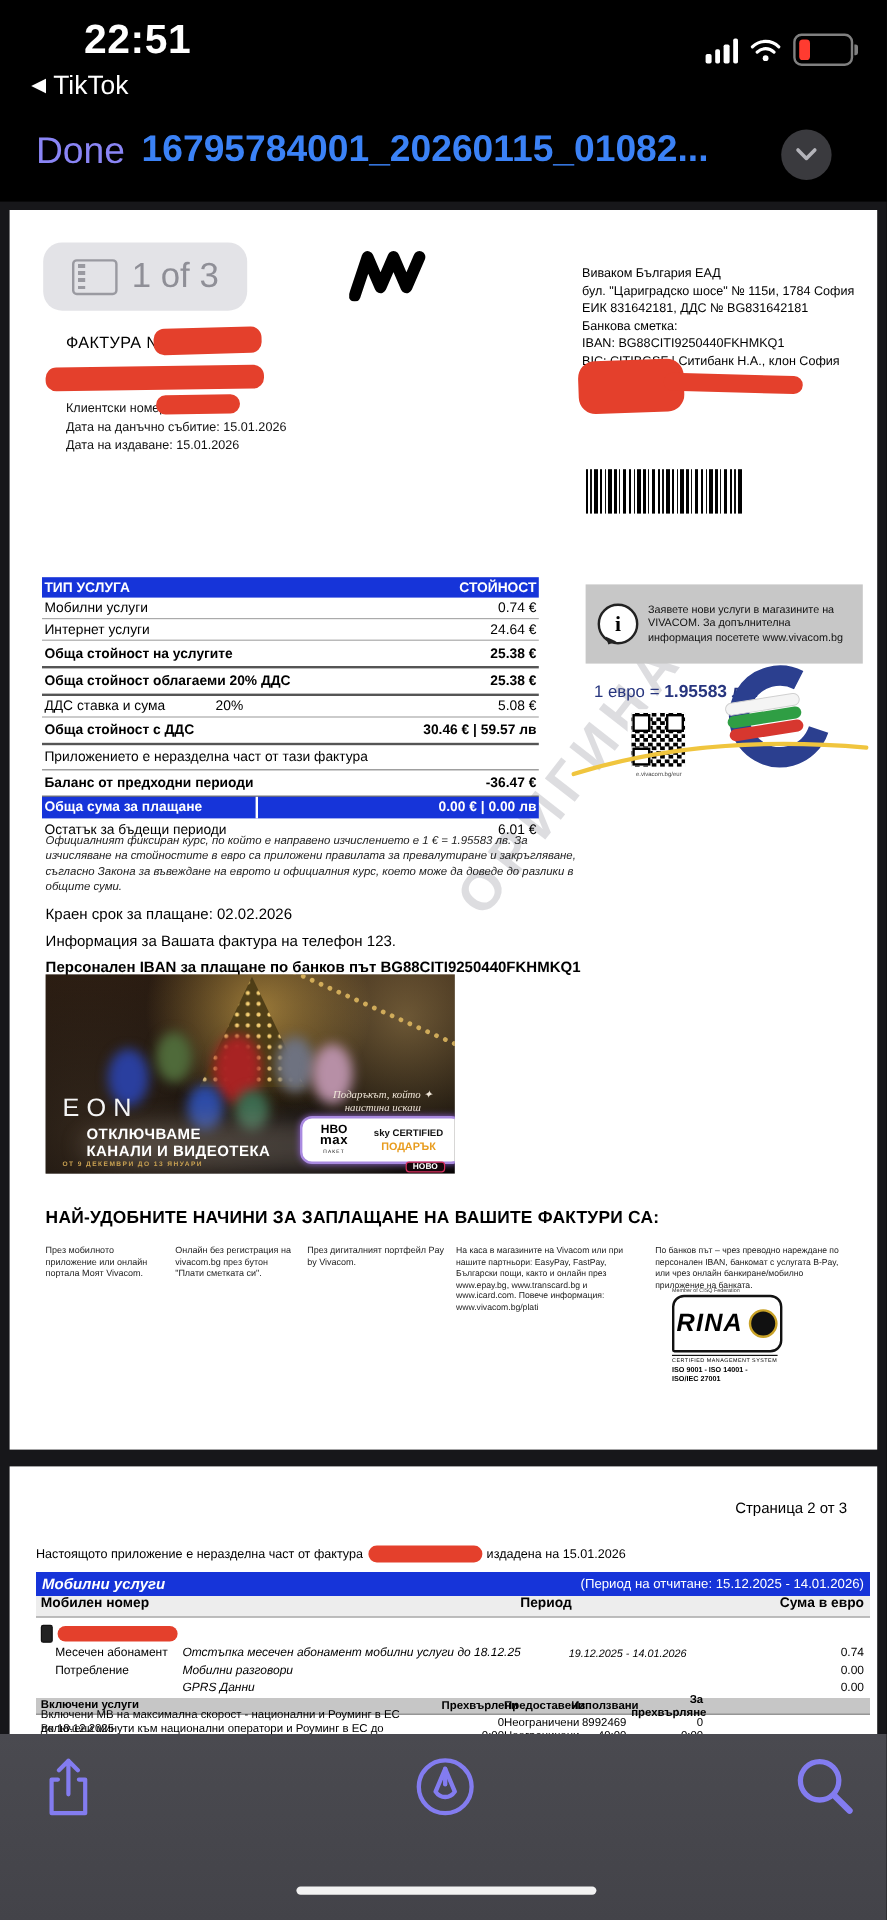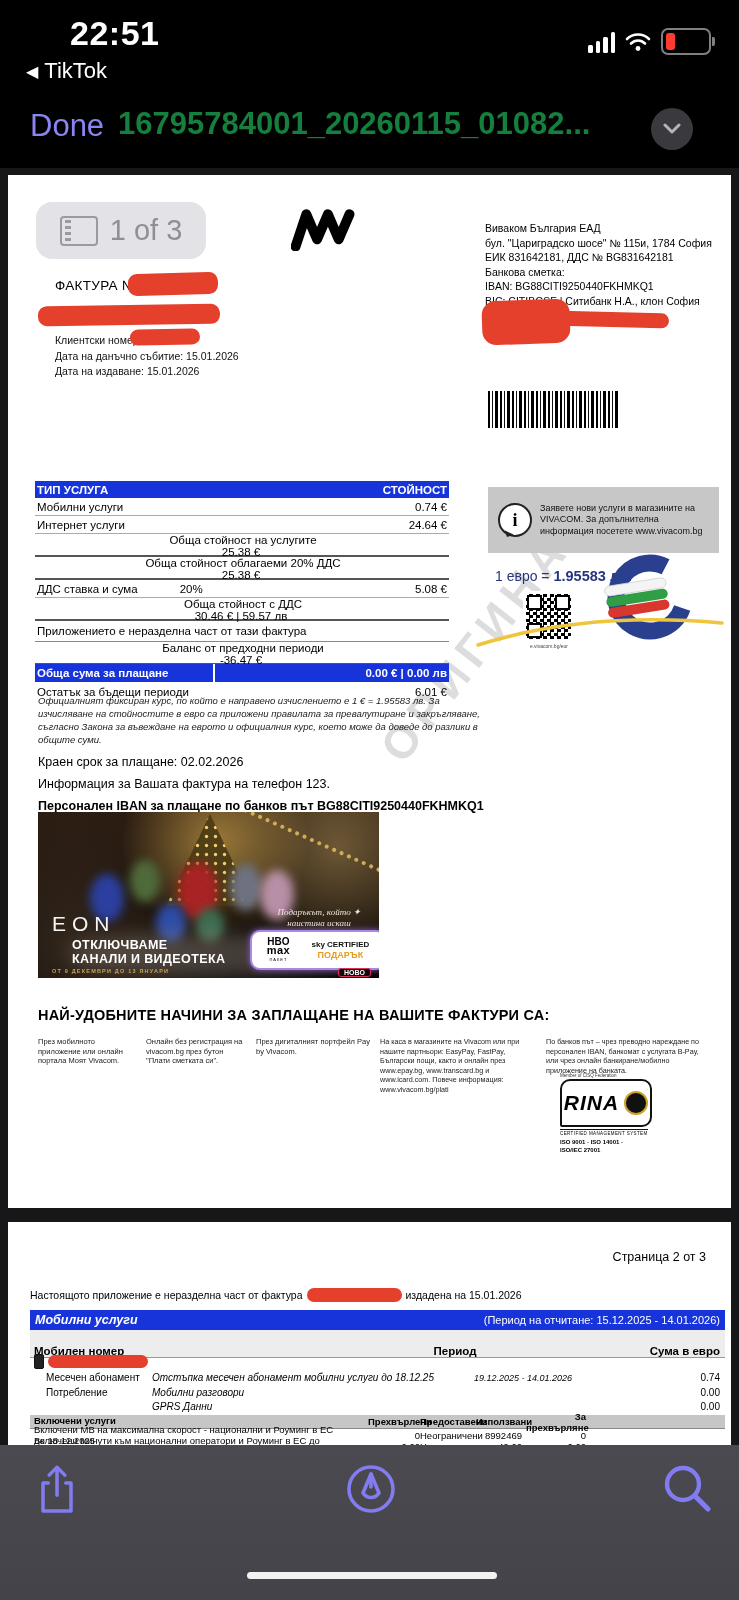--- a/index.html
+++ b/index.html
@@ -15,21 +15,21 @@
   #sb-right{right:28px;top:28px;display:flex;align-items:center;gap:10px;}
   .sigbars{display:flex;align-items:flex-end;gap:3px;height:22px;}
   .sigbars i{display:block;width:4.5px;background:#fff;border-radius:1.5px;}
   .battery{width:46px;height:23px;border:2px solid rgba(255,255,255,.5);border-radius:7px;position:relative;}
   .battery .fill{position:absolute;left:3px;top:3px;bottom:3px;width:9px;border-radius:3px;}
   .battery .nub{position:absolute;right:-6px;top:7px;width:3px;height:9px;background:rgba(255,255,255,.5);border-radius:0 2px 2px 0;}
 
   
   #nav-bar{left:0;top:90px;width:739px;height:78px;background:#000;}
   #nav-done{left:30px;top:18px;font-size:31px;color:#8a85f5;cursor:pointer;}
-  #nav-title{left:118px;top:16px;font-size:31px;font-weight:bold;color:#15803d;width:520px;white-space:nowrap;overflow:hidden;}
+  #nav-title{left:118px;top:16px;font-size:31px;font-weight:bold;color:#3b82f6;width:520px;white-space:nowrap;overflow:hidden;}
   #nav-chevron{right:46px;top:18px;width:42px;height:42px;border-radius:50%;background:#3a3a3e;display:flex;align-items:center;justify-content:center;}
 
   
   #viewer{left:0;top:168px;width:739px;height:1277px;background:#17171a;}
   .pdfpage{position:absolute;left:8px;width:723px;background:#fff;color:#000;}
   #page1{top:7px;height:1033px;}
   #page2{top:1054px;height:223px;}
 
   
   #pager{left:28px;top:27px;width:170px;height:57px;background:#e3e3e7;border-radius:16px;
@@ -58,21 +58,21 @@
   
   #watermark{left:322px;top:430px;font-size:46px;color:rgba(175,175,180,.42);transform:rotate(-52deg);
              letter-spacing:7px;font-weight:bold;}
 
   
   #svc-table{left:27px;top:306px;width:414px;font-size:11.5px;}
   .srow{display:flex;align-items:center;height:17px;border-bottom:1px solid #aaa;}
   .srow .l{flex:1;padding-left:2px;}
   .srow .v{text-align:right;padding-right:2px;white-space:nowrap;}
   .srow.hd{background:#1634d9;color:#fff;font-weight:bold;font-size:11.5px;border-bottom:none;height:17px;}
-  .srow.b{font-weight:normal;height:21px;border-bottom:2px solid #555;flex-direction:column;}
+  .srow.b{font-weight:bold;height:21px;border-bottom:2px solid #555;}
   .srow.note{border-bottom:1px solid #888;height:20px;}
   .srow.hl{background:#1634d9;color:#fff;font-weight:bold;height:18px;border-bottom:none;position:relative;}
   .srow.hl:after{content:"";position:absolute;left:178px;top:0;bottom:0;width:2px;background:#fff;}
   .srow.last{border-bottom:none;height:20px;}
 
   
   #info-box{left:480px;top:312px;width:231px;height:66px;background:#c7c7c7;display:flex;align-items:center;}
   #info-ic{width:30px;height:30px;border:2.5px solid #222;border-radius:50%;margin:0 8px 0 10px;
            display:flex;align-items:center;justify-content:center;font-weight:bold;font-size:18px;
            font-family:"Liberation Serif",serif;background:#fff;position:relative;flex:none;}
@@ -135,22 +135,22 @@
   #cert .sub{font-size:4.5px;letter-spacing:.4px;margin-top:2px;border-top:1px solid #111;width:88px;padding-top:1px;}
   #cert .iso{font-size:6px;font-weight:bold;margin-top:3px;line-height:7.5px;}
 
   
   #p2-label{right:25px;top:28px;font-size:12.5px;}
   #p2-note{left:22px;top:66px;font-size:10.5px;display:flex;align-items:center;gap:4px;}
   #p2-note .scrib{display:inline-block;width:95px;height:14px;}
   #p2-bluebar{left:22px;top:88px;width:695px;height:20px;background:#1634d9;color:#fff;display:flex;align-items:center;justify-content:space-between;padding:0 5px;box-sizing:border-box;}
   #p2-bluebar .t1{font-weight:bold;font-style:italic;font-size:12.5px;}
   #p2-bluebar .t2{font-size:11px;}
-  #p2-colhead{left:22px;top:108px;width:695px;height:28px;background:#ededed;border-bottom:1px solid #999;
-      display:flex;align-items:flex-end;font-weight:bold;font-size:11.5px;box-sizing:border-box;}
+  #p2-colhead{left:22px;top:108px;width:695px;height:18px;background:#ededed;border-bottom:1px solid #999;
+      display:flex;align-items:flex-start;font-weight:bold;font-size:11.5px;box-sizing:border-box;}
   #p2-colhead .c1{padding-left:4px;flex:1;}
   #p2-colhead .c2{width:210px;text-align:center;}
   #p2-colhead .c3{width:160px;text-align:right;padding-right:5px;}
   #p2-phone{left:26px;top:132px;display:flex;align-items:center;gap:4px;}
   #phone-ic{width:8px;height:13px;border:1.5px solid #111;border-radius:2px;background:#222;}
   .p2row{left:22px;width:695px;height:15px;font-size:10px;display:flex;align-items:center;}
   .p2row .n{width:106px;padding-left:16px;}
   .p2row .d{flex:1;font-style:italic;}
   .p2row .per{width:160px;font-size:9px;font-style:italic;text-align:left;}
   .p2row .am{width:86px;text-align:right;padding-right:5px;}

